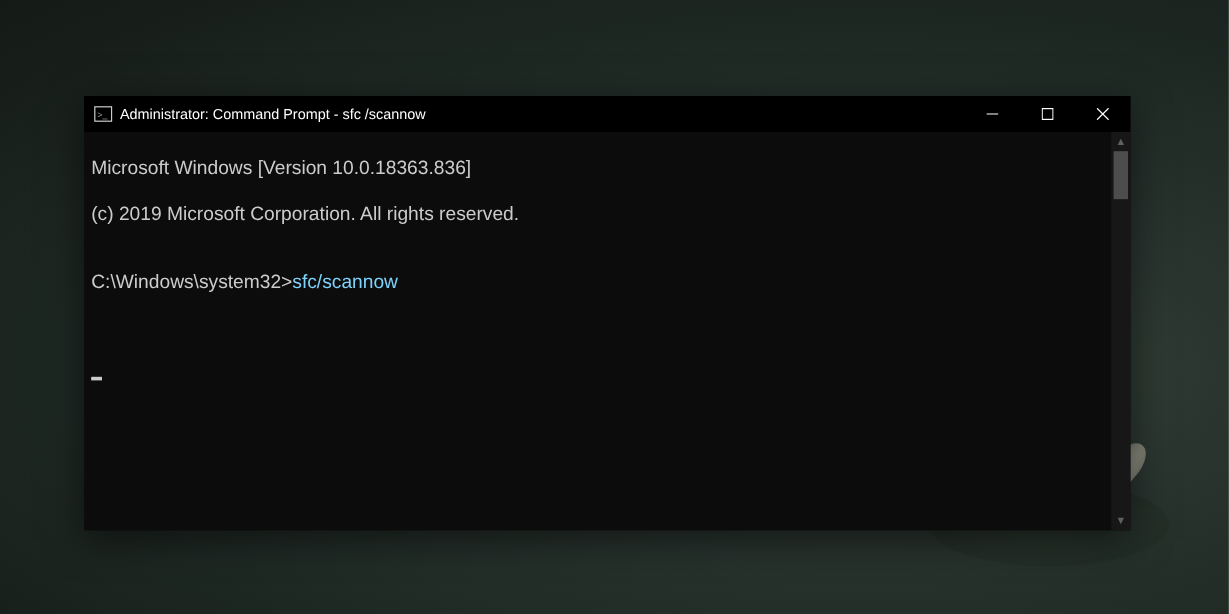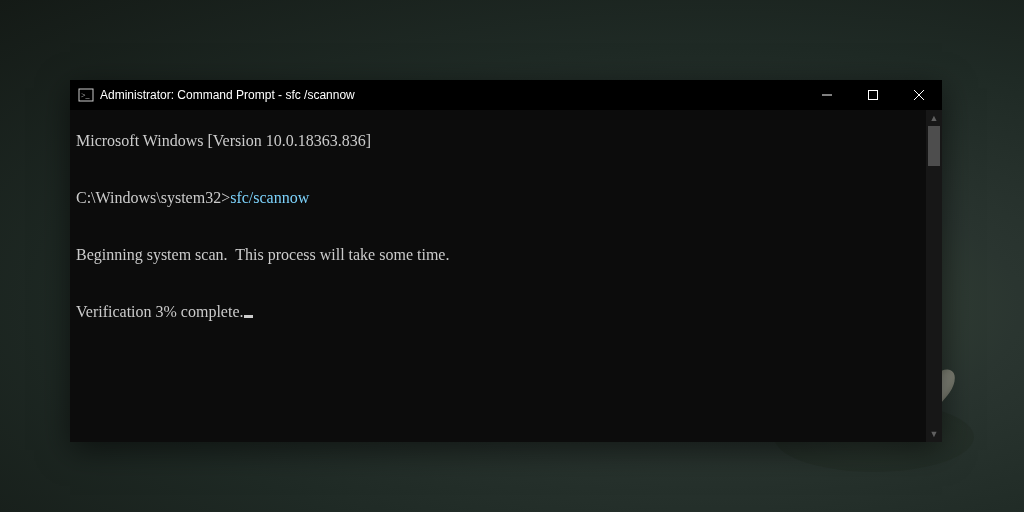--- a/index.html
+++ b/index.html
@@ -78,21 +78,21 @@
     display: flex;
     align-items: center;
     justify-content: center;
     color: #ffffff;
   }
 
   .terminal-body {
     flex: 1;
     position: relative;
     padding: 2px 16px 6px 6px;
-    font-family: Liberation Serif, serif;
+    font-family: Liberation Sans, sans-serif;
     font-size: 16px;
     line-height: 19px;
     color: #cccccc;
     white-space: pre;
     overflow: hidden;
   }
   .terminal-body .line { white-space: pre; }
   .cmd-in { color: #7dd3fc; }
   .cursor {
     display: inline-block;
@@ -167,26 +167,26 @@
         <svg width="10" height="10" viewBox="0 0 10 10">
           <line x1="0" y1="0" x2="10" y2="10" stroke="#ffffff" stroke-width="1"></line>
           <line x1="10" y1="0" x2="0" y2="10" stroke="#ffffff" stroke-width="1"></line>
         </svg>
       </div>
     </div>
   </div>
 
   <div class="terminal-body">
 <div class="line">Microsoft Windows [Version 10.0.18363.836]</div>
+<div class="line">(c) 2019 Microsoft Corporation. All rights reserved.</div>
 <div class="line"></div>
 <div class="line"><span>C:\Windows\system32&gt;</span><span class="cmd-in">sfc/scannow</span></div>
 <div class="line"></div>
-<div class="line">Beginning system scan.  This process will take some time.</div>
 <div class="line"></div>
-<div class="line"><span>Verification 3% complete.</span><span class="cursor"></span></div>
+<div class="line"><span class="cursor"></span></div>
   </div>
 
   <div class="scrollbar">
     <div class="scroll-arrow">▲</div>
     <div class="scroll-thumb"></div>
     <div class="scroll-arrow" style="position:absolute;bottom:0;">▼</div>
   </div>
 
 </div>
 

